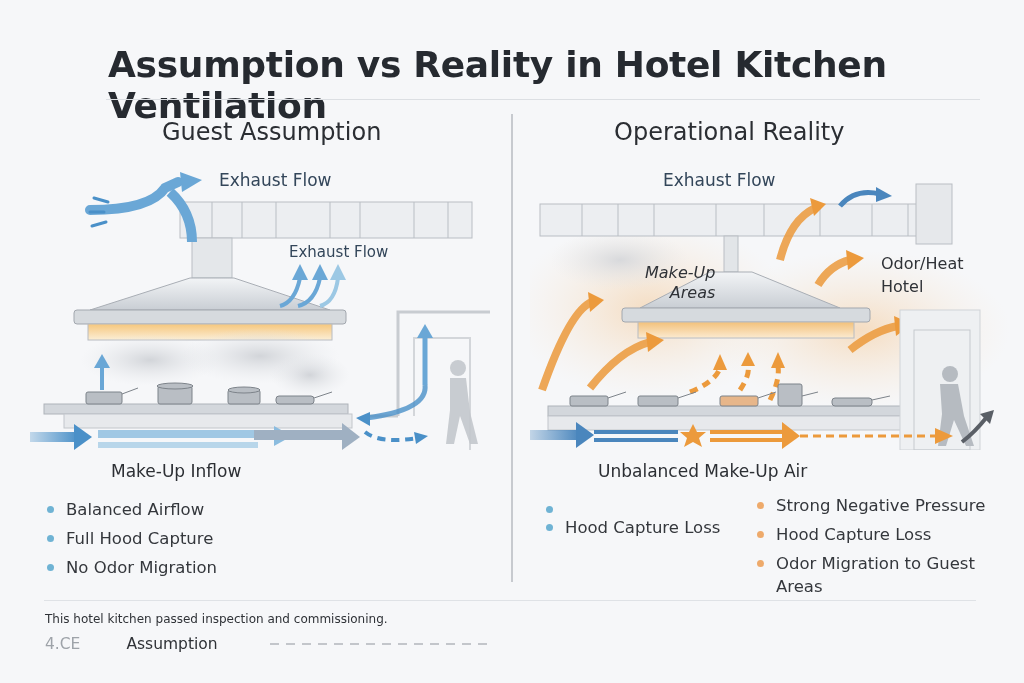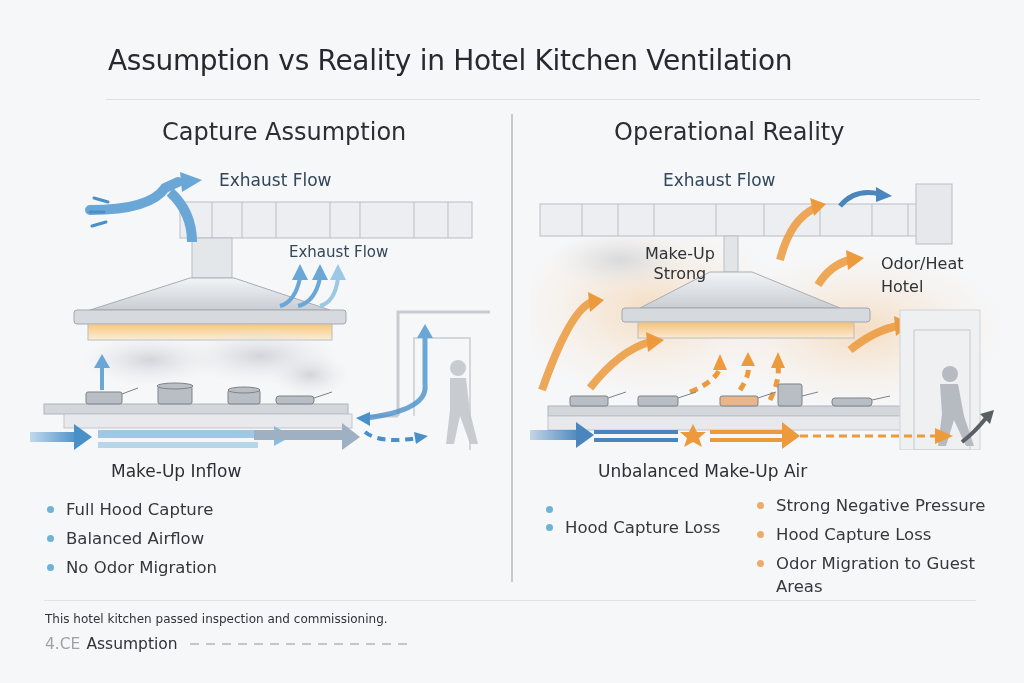--- a/index.html
+++ b/index.html
@@ -5,21 +5,21 @@
   * { box-sizing: border-box; margin: 0; padding: 0; }
   html, body { width: 1024px; height: 683px; overflow: hidden; }
   body {
     background: #f6f7f9;
     font-family: "DejaVu Sans", sans-serif;
     color: #2a2d33;
     position: relative;
   }
   .title {
     position: absolute; left: 108px; top: 44px;
-    font-size: 28px; font-weight: normal; color: #262a30;
+    font-size: 36px; font-weight: bold; color: #262a30;
     letter-spacing: -0.3px;
   }
   .title-rule {
     position: absolute; left: 106px; top: 99px; width: 874px; height: 1px;
     background: #dcdfe3;
   }
   .divider {
     position: absolute; left: 511px; top: 114px; width: 2px; height: 468px;
     background: #c7cacf;
   }
@@ -63,36 +63,36 @@
 
   .footer-rule {
     position: absolute; left: 44px; top: 600px; width: 932px; height: 1px;
     background: #dfe2e6;
   }
   .footer-note {
     position: absolute; left: 45px; top: 612px; font-size: 12px; color: #2f3237;
   }
   .footer-tag {
     position: absolute; left: 45px; top: 635px; font-size: 15.5px; color: #2f3237;
-    display: flex; align-items: center;
+    display: flex; align-items: center; gap: 40px;
   }
   .footer-tag .prefix { color: #9ea3a9; margin-right: 6px; }
   .footer-tag .dash {
     margin-left: 12px; width: 218px; height: 2px;
     background: repeating-linear-gradient(90deg, #c3c6cb 0 9px, transparent 9px 16px);
   }
 </style>
 </head>
 <body>
 
 <div class="title">Assumption vs Reality in Hotel Kitchen Ventilation</div>
 <div class="title-rule"></div>
 <div class="divider"></div>
 
-<div class="panel-heading left">Capture Assumption</div>
+<div class="panel-heading left">Guest Assumption</div>
 <div class="panel-heading right">Operational Reality</div>
 
 <div class="scene left">
   <svg viewBox="0 0 475 290">
     <defs>
       <linearGradient id="hoodG" x1="0" y1="0" x2="0" y2="1">
         <stop offset="0" stop-color="#f2f4f6"></stop>
           <stop offset="1" stop-color="#c9ced4"></stop>
       </linearGradient>
       <linearGradient id="glowG" x1="0" y1="0" x2="0" y2="1">
@@ -303,41 +303,41 @@
       <rect x="64" y="278" width="84" height="4" fill="#4a86bd"></rect>
       <polygon points="163,264 167,272 176,272 169,278 172,287 163,282 154,287 157,278 150,272 159,272" fill="#ec9a3c"></polygon>
       <rect x="180" y="270" width="76" height="4" fill="#ec9a3c"></rect>
       <rect x="180" y="278" width="76" height="4" fill="#ec9a3c"></rect>
       <polygon points="252,262 270,276 252,289" fill="#ec9a3c"></polygon>
       <line x1="270" y1="276" x2="410" y2="276" stroke="#ec9a3c" stroke-width="3" stroke-dasharray="8 5"></line>
       <polygon points="405,268 423,276 405,284" fill="#ec9a3c"></polygon>
     </g>
   </svg>
   <div class="flow-label" style="left:133px; top:10px;">Exhaust Flow</div>
-  <div class="flow-label sub" style="left:115px; top:84px; text-align:center; line-height:20px;">
+  <div class="flow-label sub" style="left:115px; top:103px; text-align:right; line-height:20px;font-style:italic;">
     <div>Make-Up</div>
-    <div>Strong</div>
+    <div>Areas</div>
   </div>
   <div class="flow-label sub" style="left:351px; top:92px; line-height:23px;">
     <div>Odor/Heat</div>
     <div>Hotel</div>
   </div>
 </div>
 
 <div class="caption left">Make-Up Inflow</div>
 <div class="caption right">Unbalanced Make-Up Air</div>
 
 <ul class="bullets l1">
   <li>
       <span class="dot blue"></span>
+      <span>Balanced Airflow</span>
+    </li>
+  <li>
+      <span class="dot blue"></span>
       <span>Full Hood Capture</span>
-    </li>
-  <li>
-      <span class="dot blue"></span>
-      <span>Balanced Airflow</span>
     </li>
   <li>
       <span class="dot blue"></span>
       <span>No Odor Migration</span>
     </li>
 </ul>
 
 <ul class="bullets r1">
   <li>
       <span class="dot blue"></span>

